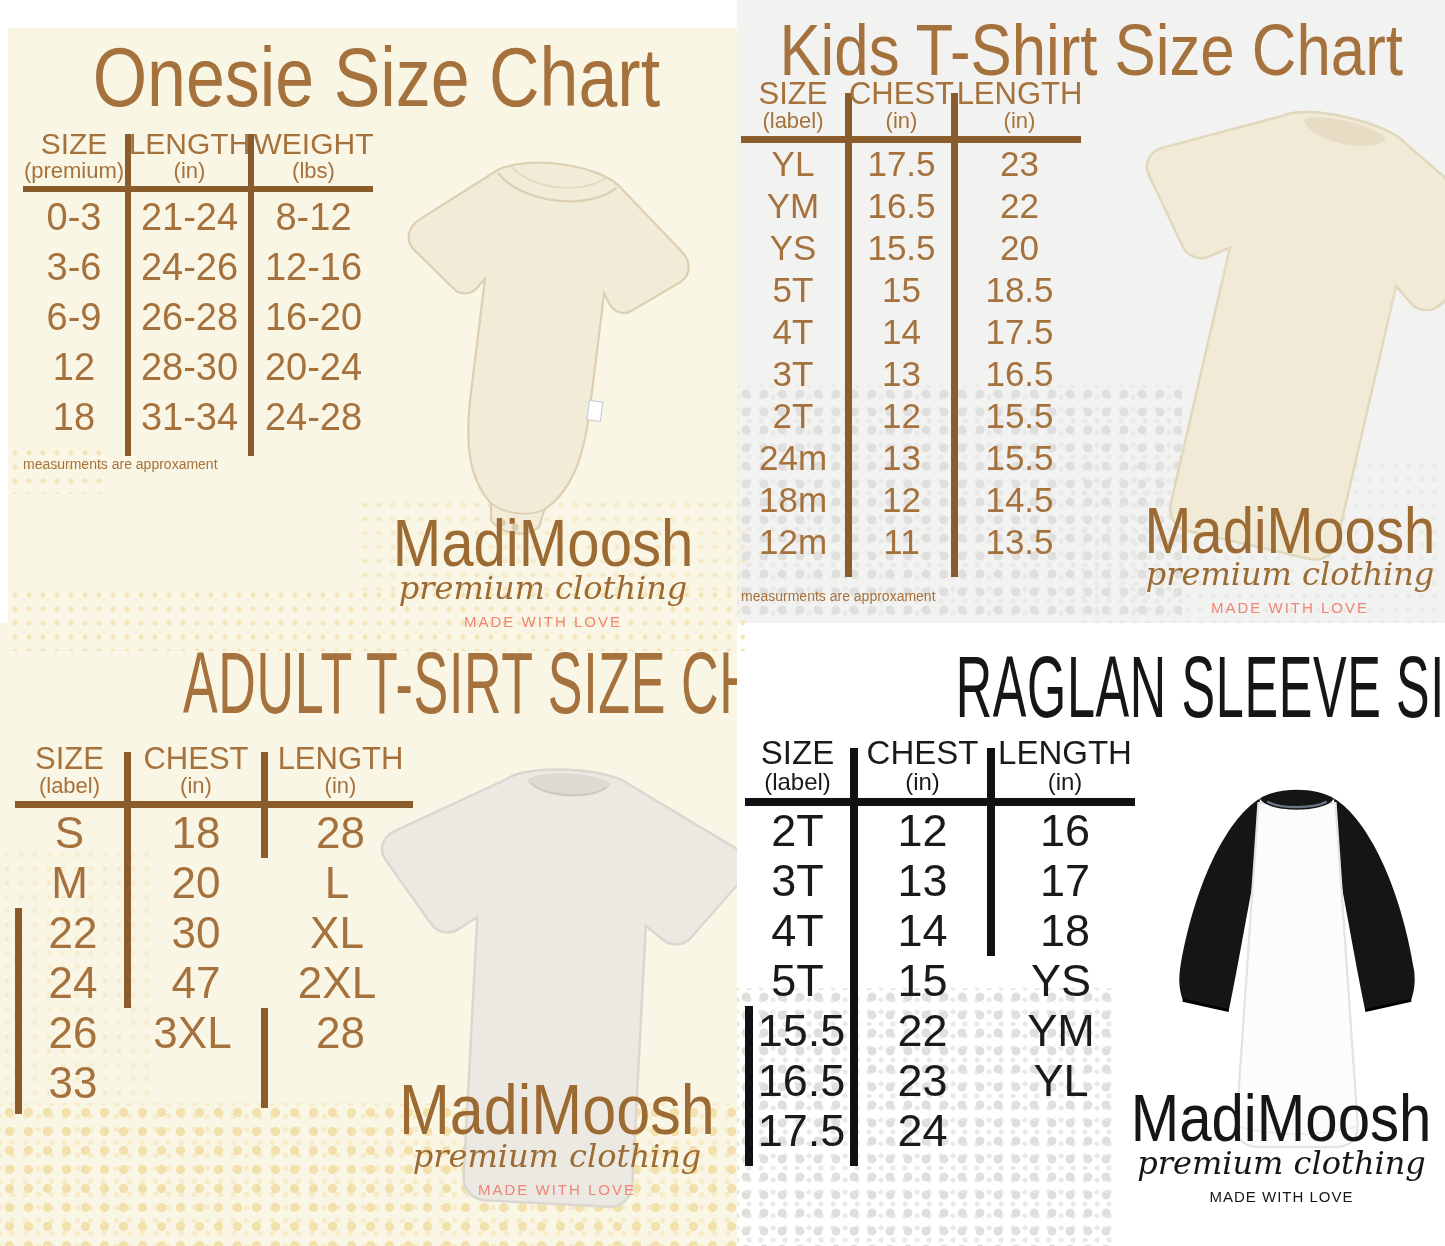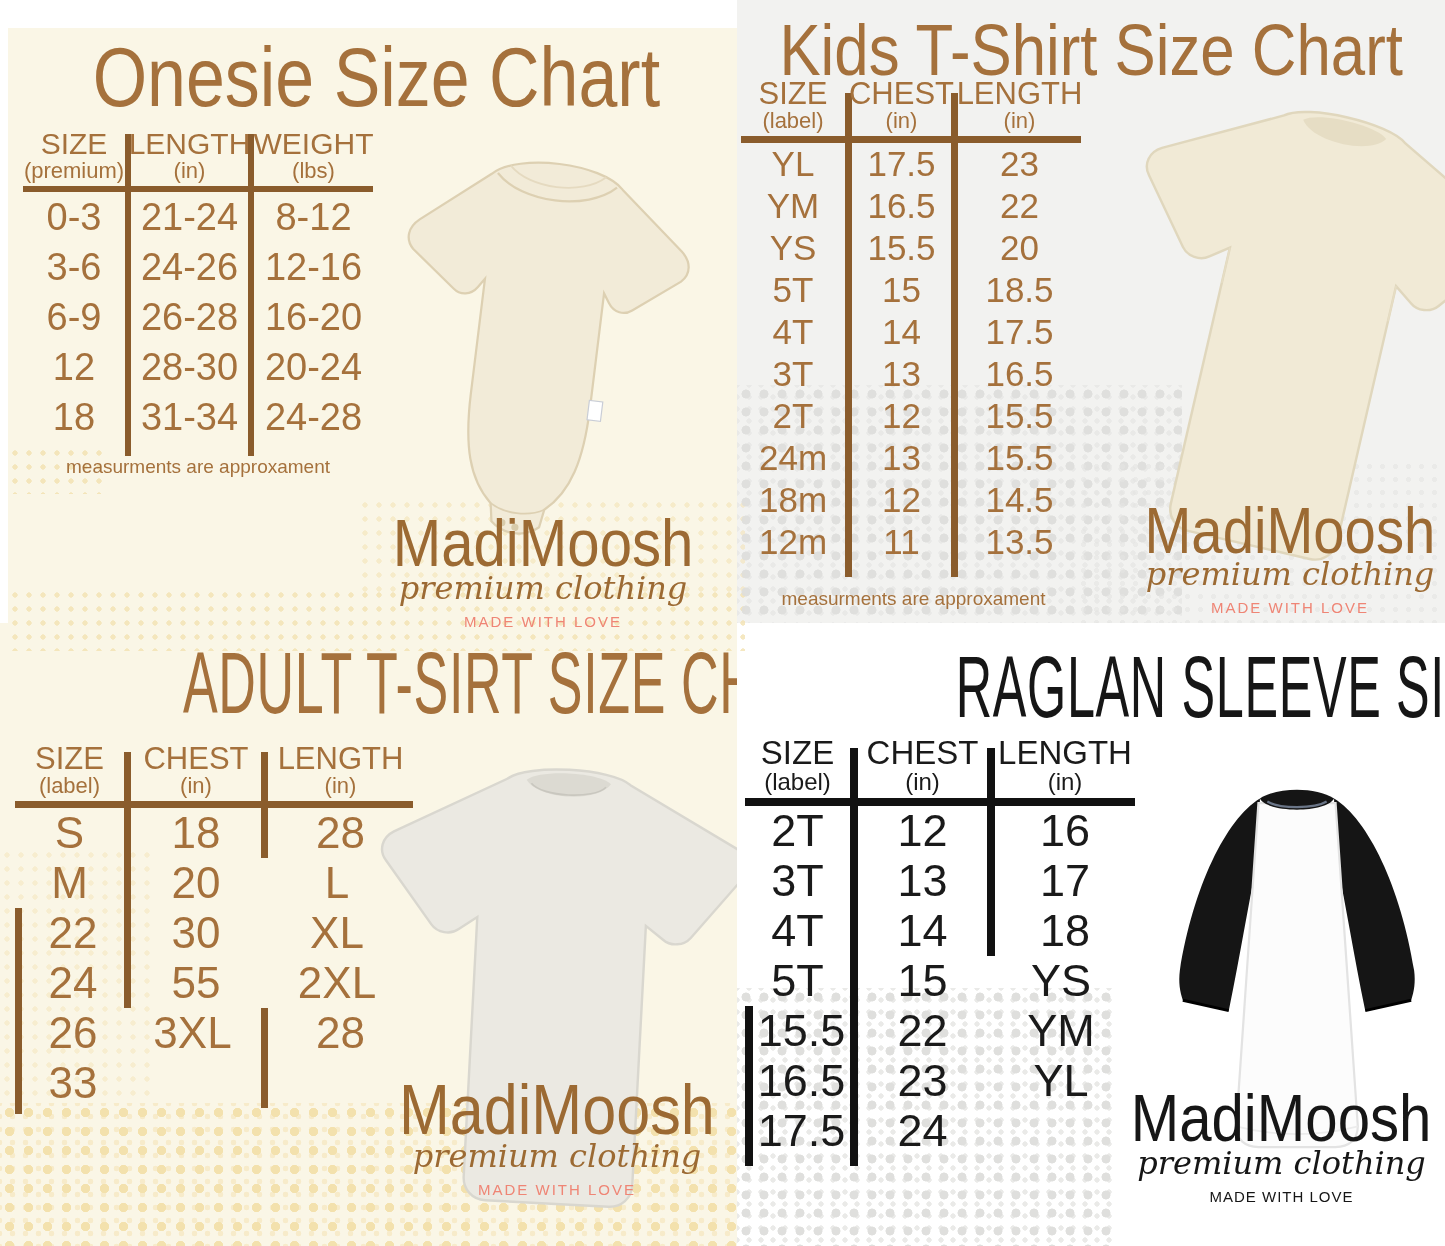--- a/index.html
+++ b/index.html
@@ -43,21 +43,21 @@
   #table-adult{left:15px;top:129px;grid-template-columns:109px 137px 152px;
                grid-template-rows:56px repeat(6,50px) 6px;font-size:44px;--rw:7px;}
   #table-adult .h-main{font-size:31px;}
   #table-raglan{left:8px;top:125px;grid-template-columns:105px 137px 148px;
                 grid-template-rows:58px repeat(7,50px) 10px;font-size:45px;
                 color:var(--black);--rw:8px;--rc:var(--blackrule);}
   #table-raglan .h-main{font-size:33px;}
   #table-raglan .h-sub{font-size:24px;}
 
   
-  .note{position:absolute;text-align:center;font-size:19px;color:var(--brown);z-index:2;}
+  .note{position:absolute;font-size:14px;color:var(--brown);z-index:2;}
   #note-onesie{left:15px;top:428px;width:350px;}
   #note-kids{left:4px;top:588px;width:345px;}
 
   
   .logo{position:absolute;display:flex;flex-direction:column;align-items:center;z-index:3;}
   .logo-name{font-size:60px;line-height:1;color:#9c6a33;transform:scale(0.97,1.12);
              transform-origin:center top;white-space:nowrap;}
   .logo-tagline{font-family:"DejaVu Serif",serif;font-style:italic;font-size:32px;
                 line-height:1.05;color:#9c6a33;margin-top:2px;white-space:nowrap;}
   .logo-motto{font-size:15px;letter-spacing:2px;color:var(--salmon);margin-top:7px;
@@ -244,21 +244,21 @@
         <div class="st-cell st-td col1">S</div>
         <div class="st-cell st-td col2">18</div>
         <div class="st-cell st-td col3">28</div>
         <div class="st-cell st-td col1">M</div>
         <div class="st-cell st-td col2">20</div>
         <div class="st-cell st-td col1">L</div>
         <div class="st-cell st-td col2">22</div>
         <div class="st-cell st-td col3">30</div>
         <div class="st-cell st-td col1">XL</div>
         <div class="st-cell st-td col2">24</div>
-        <div class="st-cell st-td col3">55</div>
+        <div class="st-cell st-td col3">47</div>
         <div class="st-cell st-td col1">2XL</div>
         <div class="st-cell st-td col2">26</div>
         <div class="st-cell st-td col1">3XL</div>
         <div class="st-cell st-td col2">28</div>
         <div class="st-cell st-td col3">33</div>
         <div class="st-cell st-spacer col1"></div>
         <div class="st-cell st-spacer col2"></div>
         <div class="st-cell st-spacer col3"></div>
       </div>
     <div class="logo" id="logo-adult">

